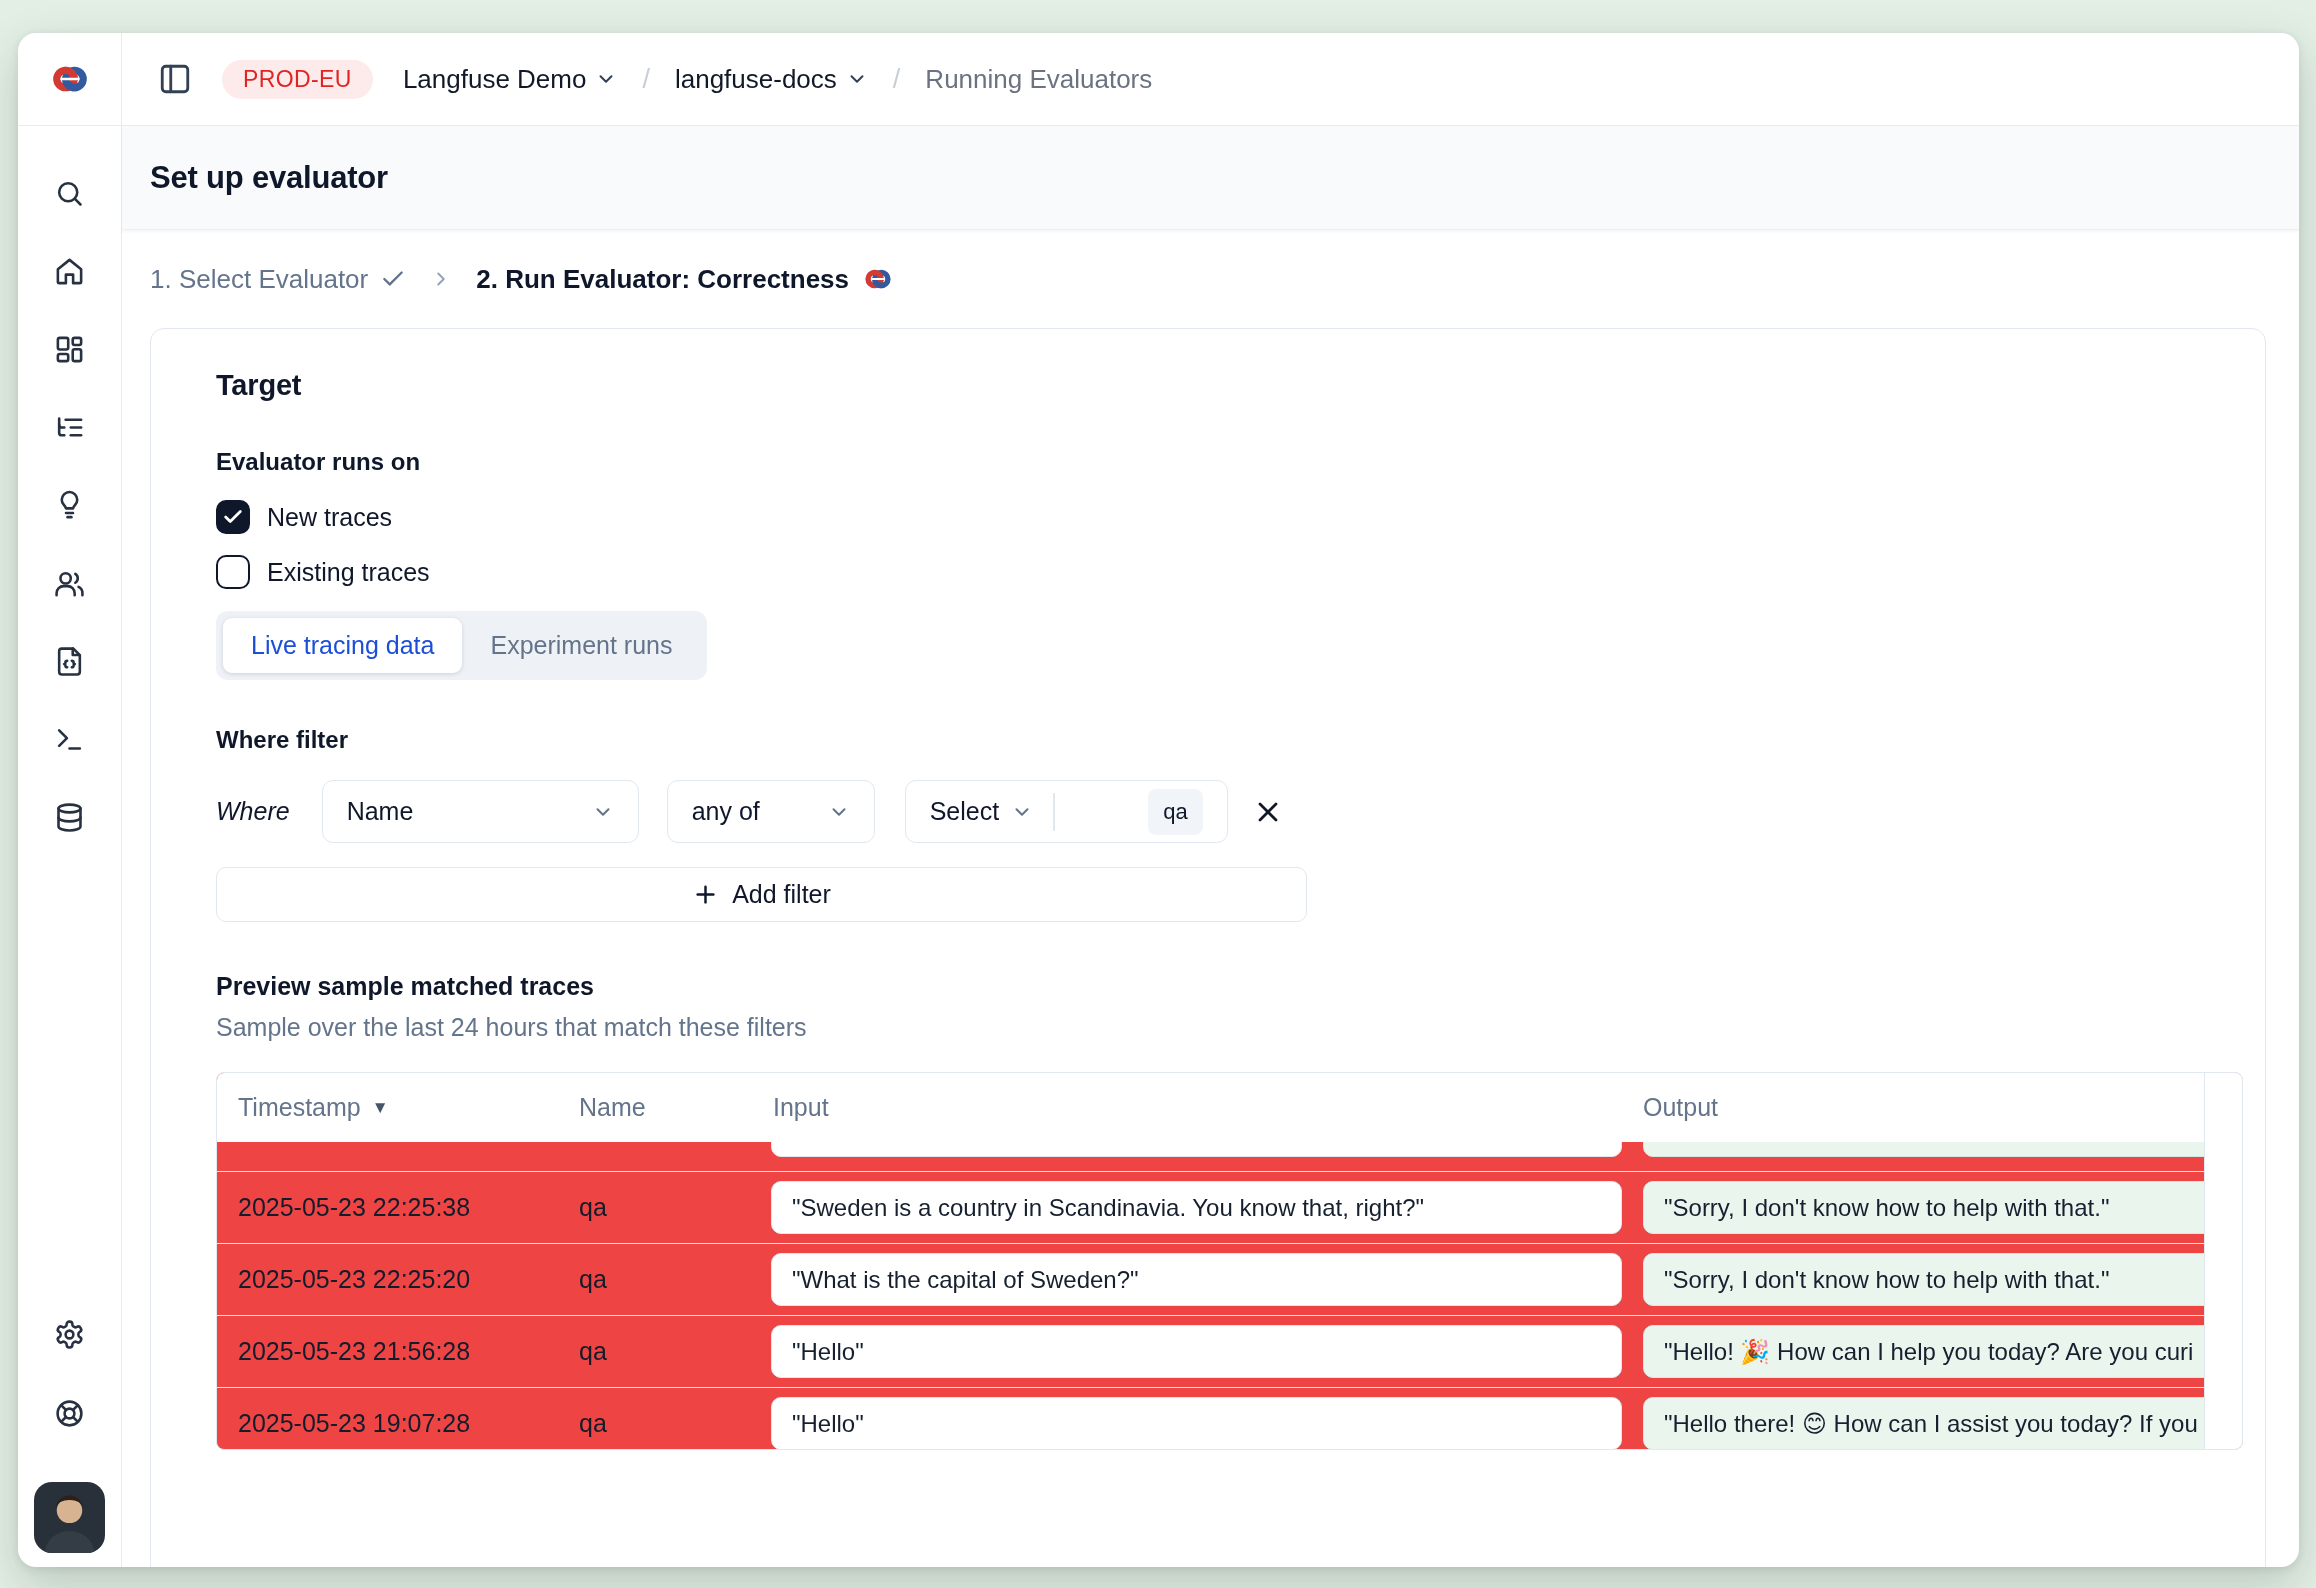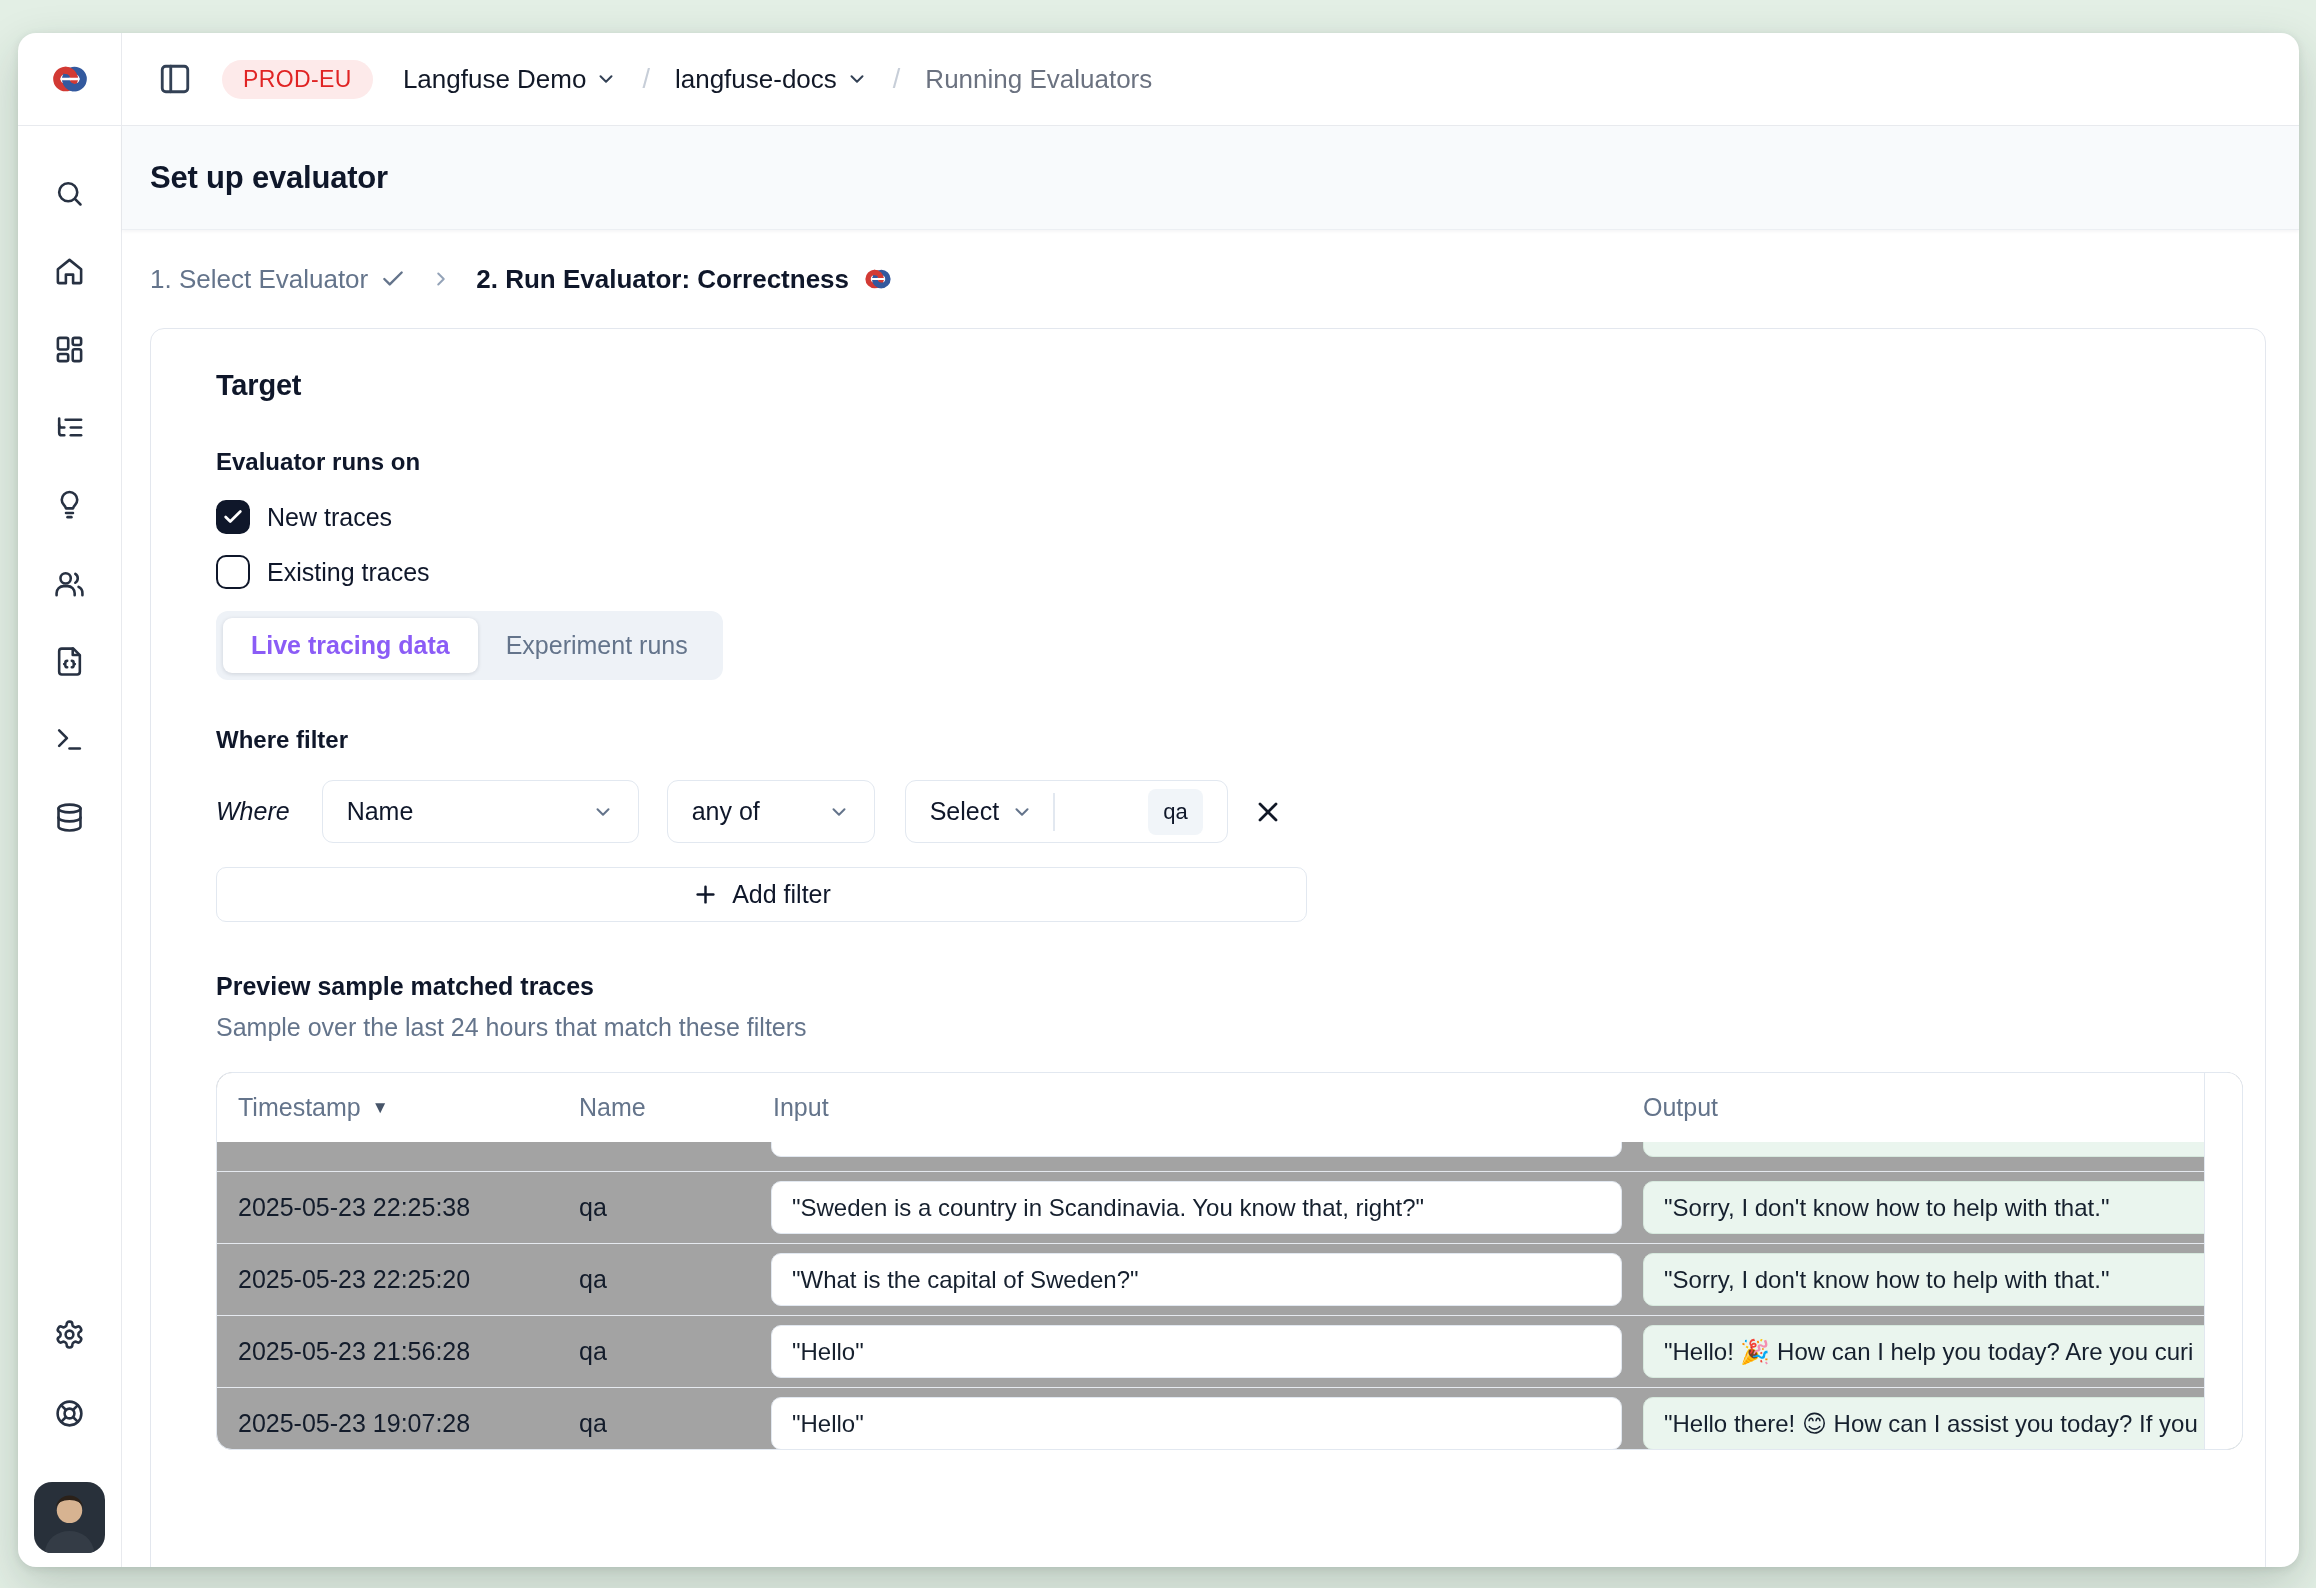--- a/index.html
+++ b/index.html
@@ -61,21 +61,21 @@
   .checkbox {
     width:34px; height:34px; border-radius:10px; border:2.5px solid #0f172a; background:#fff;
     display:grid; place-items:center; flex:none;
   }
   .checkbox.checked { background:#0f172a; }
   .check-label { margin-left:17px; font-size:25px; font-weight:500; }
   .segmented {
     margin-top:22px; display:inline-flex; background:#eef2f7; border-radius:12px; padding:7px; align-items:center;
   }
   .seg-btn { height:55px; padding:0 28px; display:flex; align-items:center; border-radius:9px; font-size:25px; cursor:pointer; }
-  .seg-btn.active { background:#fff; font-weight:700; color:#8b5cf6; box-shadow:0 1px 4px rgba(15,23,42,.14); }
+  .seg-btn.active { background:#fff; font-weight:400; color:#1d4ed8; box-shadow:0 1px 4px rgba(15,23,42,.14); }
   .seg-btn.inactive { color:#64748b; font-weight:500; }
   .filter-row { margin-top:26px; display:flex; align-items:center; }
   .where { font-size:25px; margin-right:32px;font-style:italic; }
   .select {
     height:63px; border:1.5px solid #e2e8f0; border-radius:11px; background:#fff;
     display:flex; align-items:center; padding:0 24px; font-size:25px; font-weight:500; cursor:pointer;
   }
   .sel-field { width:317px; margin-right:28px; }
   .sel-op { width:208px; margin-right:30px; }
   .sel-val { width:323px; }
@@ -86,21 +86,21 @@
     display:grid; place-items:center; font-size:22px; font-weight:500; color:#0f172a;
   }
   .x-btn { margin-left:24px; cursor:pointer; display:grid; place-items:center; }
   .add-filter {
     margin-top:24px; width:1091px; height:55px; border:1.5px solid #e2e8f0; border-radius:10px; background:#fff;
     display:flex; align-items:center; justify-content:center; gap:13px; font-size:25px; font-weight:500; cursor:pointer;
   }
   .preview-title { margin-top:50px; font-size:25px; font-weight:700; }
   .preview-sub { margin-top:12px; font-size:25px; color:#64748b; }
   
-  .table { margin-top:30px; width:2027px; height:378px; border:1.5px solid #e2e8f0; border-radius:16px; position:relative; overflow:hidden; background:#a3a3a3; }
+  .table { margin-top:30px; width:2027px; height:378px; border:1.5px solid #e2e8f0; border-radius:8px; position:relative; overflow:hidden; background:#ef4444; }
   .thead {
     position:absolute; left:0; right:0; top:0; height:69px; background:#fff; z-index:2;
     display:grid; grid-template-columns:319px 214px 872px 1fr; align-items:center; padding-left:21px;
     color:#64748b; font-size:25px; font-weight:500;
   }
   .th-ts { display:flex; align-items:center; gap:11px; cursor:pointer; }
   .sort-tri { font-size:17px; color:#475569; }
   .pl22 { padding-left:22px; }
   .pl2 { padding-left:2px; }
   .tbody { position:absolute; left:0; right:0; top:69px; bottom:0; overflow:hidden; z-index:1; }

